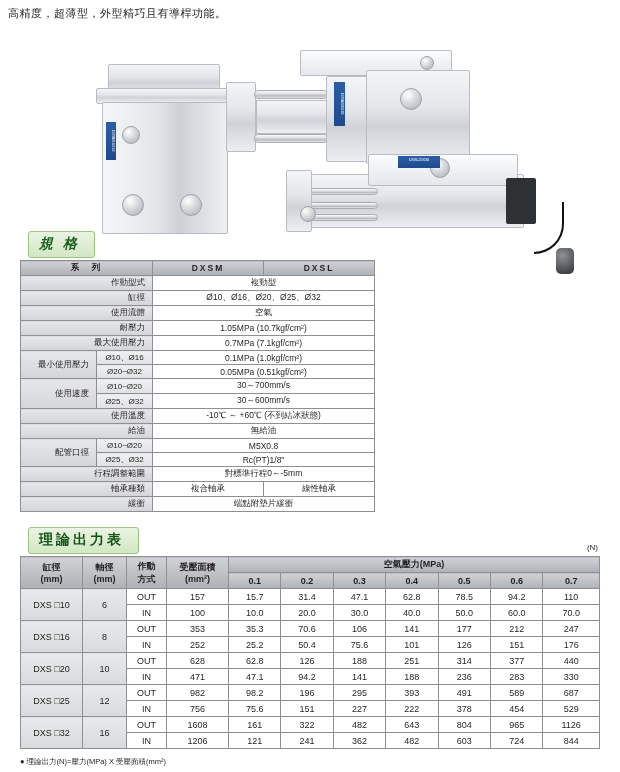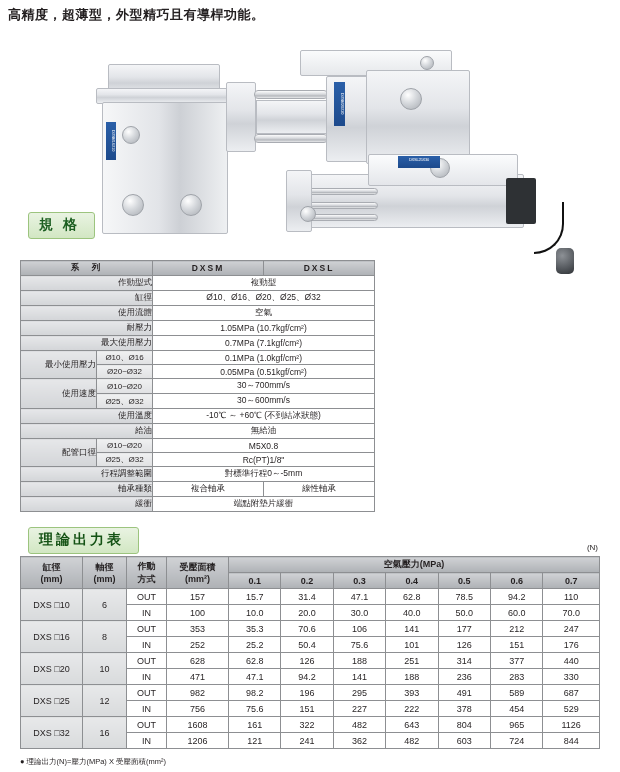--- a/index.html
+++ b/index.html
@@ -7,21 +7,21 @@
   body {
     width:620px; height:772px;
     background:#ffffff;
     font-family:"Liberation Sans", sans-serif;
     color:#231f20;
     position:relative;
     overflow:hidden;
   }
   .headline {
     position:absolute; top:6px; left:8px;
-    font-size:13px; font-weight:bold; letter-spacing:0.5px;
+    font-size:11px; font-weight:normal; letter-spacing:0.5px;
   }
   
   .photo-area { position:absolute; top:26px; left:0; width:620px; height:200px; }
 
   .cyl { position:absolute; }
 
   
   .metal {
     background:linear-gradient(180deg,#f4f5f7 0%,#e3e5e9 40%,#cfd2d7 60%,#eceef1 100%);
     border:1px solid #b9bcc2;
@@ -63,21 +63,21 @@
   .sec-head.title2 { color:#145214;margin-top:6px; }
 
   
   table { border-collapse:collapse; }
   .spec {
     position:absolute; top:260px; left:20px; width:355px;
     font-size:8.5px;
   }
   .spec td, .spec th {
     border:1px solid #8d8f92;
-    padding:1px 0;
+    padding:1px 7px;
     text-align:center;
     height:14px;
   }
   .spec th {
     background:linear-gradient(180deg,#cfd1d4 0%,#aeb1b5 100%);
     font-weight:bold;
     letter-spacing:2px;
   }
   .spec .lcell {
     background:linear-gradient(180deg,#e6e7e9 0%,#d3d5d8 100%);
@@ -148,21 +148,21 @@
   <div class="cyl metal" style="left:286px; top:144px; width:26px; height:62px; border-radius:2px;"></div>
   <div class="hole" style="position:absolute; left:430px; top:132px; width:20px; height:20px;"></div>
   <div class="hole" style="position:absolute; left:300px; top:180px; width:16px; height:16px;"></div>
   <div class="bluelabel" style="position:absolute; left:398px; top:130px; width:42px; height:12px;">DXSL25X30</div>
   <div class="cyl" style="left:506px; top:152px; width:30px; height:46px; background:#2e3134; border-radius:2px;"></div>
 
   <div class="cable" style="left:534px; top:176px; width:30px; height:52px;"></div>
   <div class="darkhole" style="position:absolute; left:556px; top:222px; width:18px; height:26px; border-radius:5px;"></div>
 </div>
 
-<div class="sec-head" style="top:212px; left:28px;">規 格</div>
+<div class="sec-head" style="top:231px; left:28px;font-style:italic;">規 格</div>
 
 <table class="spec">
   <tbody>
       <tr>
     <th colspan="2">系　列</th>
     <th>DXSM</th>
     <th>DXSL</th>
   </tr>
 
   <tr>

